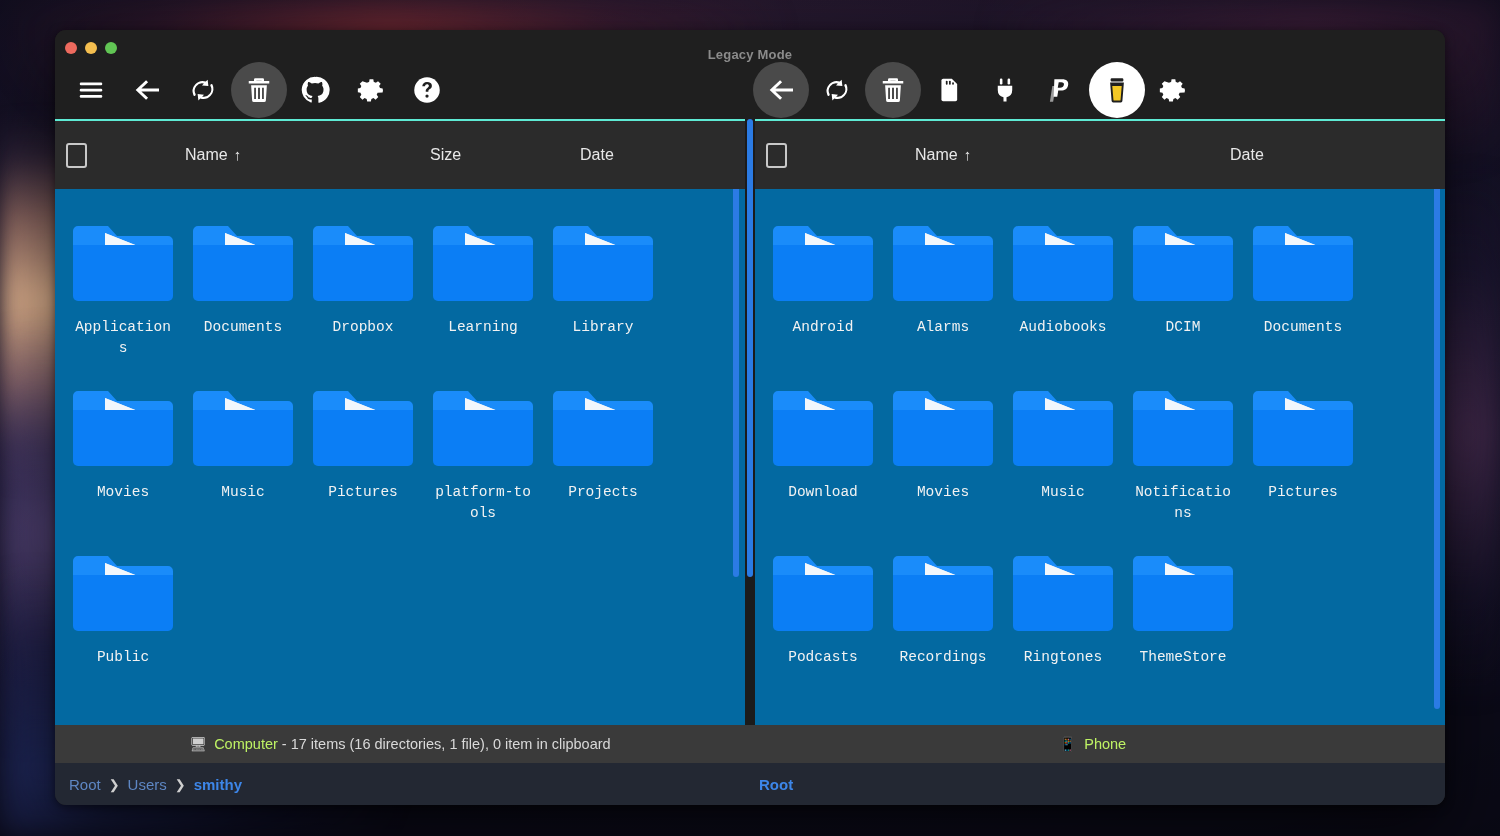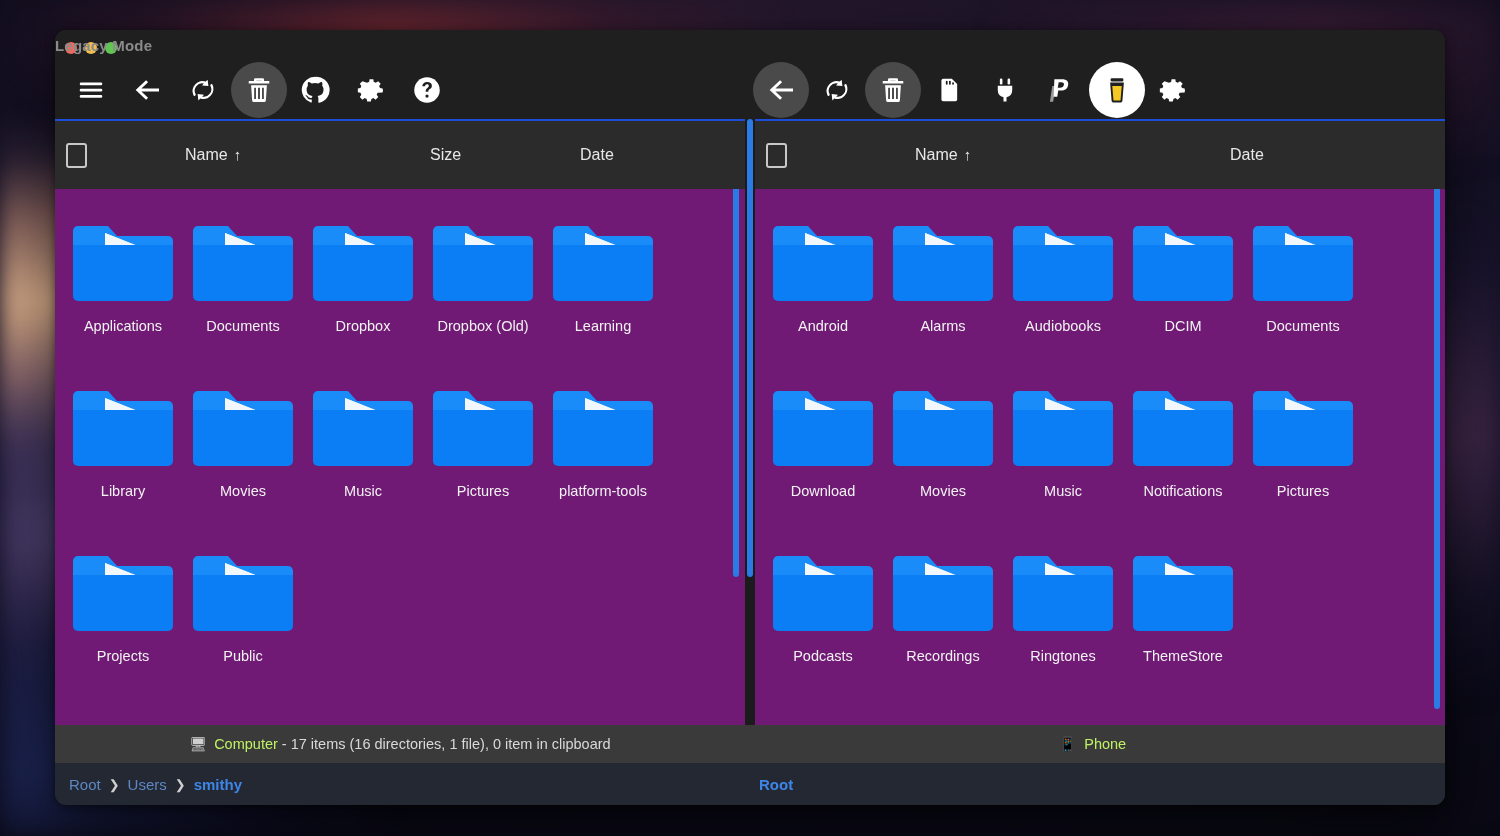--- a/index.html
+++ b/index.html
@@ -68,22 +68,22 @@
   .traffic {
     position:absolute; left:10px; top:12px;
     display:flex; gap:8px; align-items:center;
   }
   .tl { width:12px; height:12px; border-radius:50%; }
   .tl-red    { background:#ED6A5E; }
   .tl-yellow { background:#F4BE4F; }
   .tl-green  { background:#61C554; }
 
   #window-title {
-    position:absolute; left:0; right:0; top:7px;
-    text-align:left; font-size:15px; font-weight:bold;
+    position:absolute; left:0; right:0; top:17px;
+    text-align:center; font-size:13px; font-weight:bold;
     color:#8b8b8b; letter-spacing:0.2px;
   }
 
   .toolbar {
     position:absolute; top:32px; height:56px;
     display:flex; align-items:center;
   }
   #toolbar-left  { left:8px; }
   #toolbar-right { left:698px; }
 
@@ -106,34 +106,34 @@
   }
   .splitter-bar {
     position:absolute; left:2px; top:0; width:6px; height:458px;
     background:#2b7be4; border-radius:3px;
   }
   #panel-right { flex:1; }
 
   .col-header {
     position:relative; height:70px; flex:0 0 70px;
     background:#2b2b2b;
-    border-top:2px solid #1d4ed8;
+    border-top:2px solid #5eead4;
     display:flex; align-items:center;
     color:#e8e8e8; font-size:16px;
   }
   .hdr-check {
     width:21px; height:25px; border:2px solid #c8c8c8; border-radius:3px;
     margin-left:11px; cursor:pointer; flex:0 0 auto;
   }
   .hdr-col { position:absolute; white-space:nowrap; }
   .hdr-arrow { font-size:15px; margin-left:6px; }
 
   .file-area {
-    position:relative; flex:1; background:#701a75;
-    overflow:hidden; padding-top:12px;
+    position:relative; flex:1; background:#0369a1;
+    overflow:hidden; padding-top:12px;font-family:Liberation Mono, monospace;
   }
   .grid {
     display:flex; flex-wrap:wrap;
     padding:0 8px;
   }
   .tile {
     width:120px; height:165px;
     display:flex; flex-direction:column; align-items:center;
     cursor:pointer; flex:0 0 auto;
   }
@@ -372,29 +372,20 @@
                 <div class="label">Documents</div>
               </div>
               <div class="tile">
                 <div class="folder"><svg width="104" height="84" viewBox="0 0 104 84">
                     <path d="M2 12a5 5 0 0 1 5-5h30l9 10h51a5 5 0 0 1 5 5v12H2z" fill="#1a8cfa"></path>
                     <path d="M34 14 92 37v20H34z" fill="#dce8f5"></path>
                     <path d="M34 14 92 37 34 33z" fill="#f2f7fc"></path>
                     <path d="M2 26h100v51a5 5 0 0 1-5 5H7a5 5 0 0 1-5-5z" fill="#0b7ef5"></path>
                   </svg></div>
                 <div class="label">Dropbox</div>
-              </div>
-              <div class="tile">
-                <div class="folder"><svg width="104" height="84" viewBox="0 0 104 84">
-                    <path d="M2 12a5 5 0 0 1 5-5h30l9 10h51a5 5 0 0 1 5 5v12H2z" fill="#1a8cfa"></path>
-                    <path d="M34 14 92 37v20H34z" fill="#dce8f5"></path>
-                    <path d="M34 14 92 37 34 33z" fill="#f2f7fc"></path>
-                    <path d="M2 26h100v51a5 5 0 0 1-5 5H7a5 5 0 0 1-5-5z" fill="#0b7ef5"></path>
-                  </svg></div>
-                <div class="label">Dropbox (Old)</div>
               </div>
               <div class="tile">
                 <div class="folder"><svg width="104" height="84" viewBox="0 0 104 84">
                     <path d="M2 12a5 5 0 0 1 5-5h30l9 10h51a5 5 0 0 1 5 5v12H2z" fill="#1a8cfa"></path>
                     <path d="M34 14 92 37v20H34z" fill="#dce8f5"></path>
                     <path d="M34 14 92 37 34 33z" fill="#f2f7fc"></path>
                     <path d="M2 26h100v51a5 5 0 0 1-5 5H7a5 5 0 0 1-5-5z" fill="#0b7ef5"></path>
                   </svg></div>
                 <div class="label">Learning</div>
               </div>

